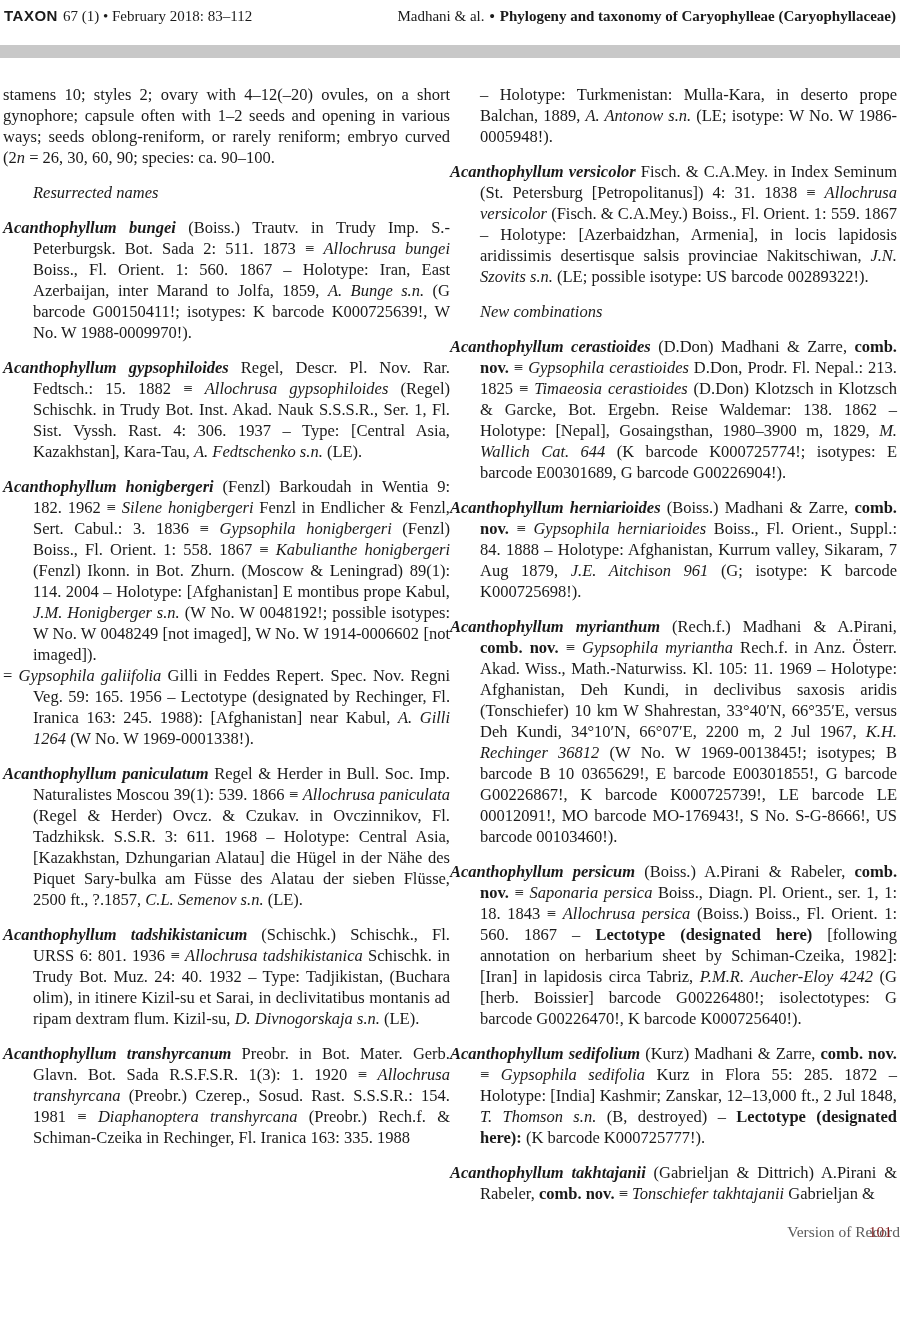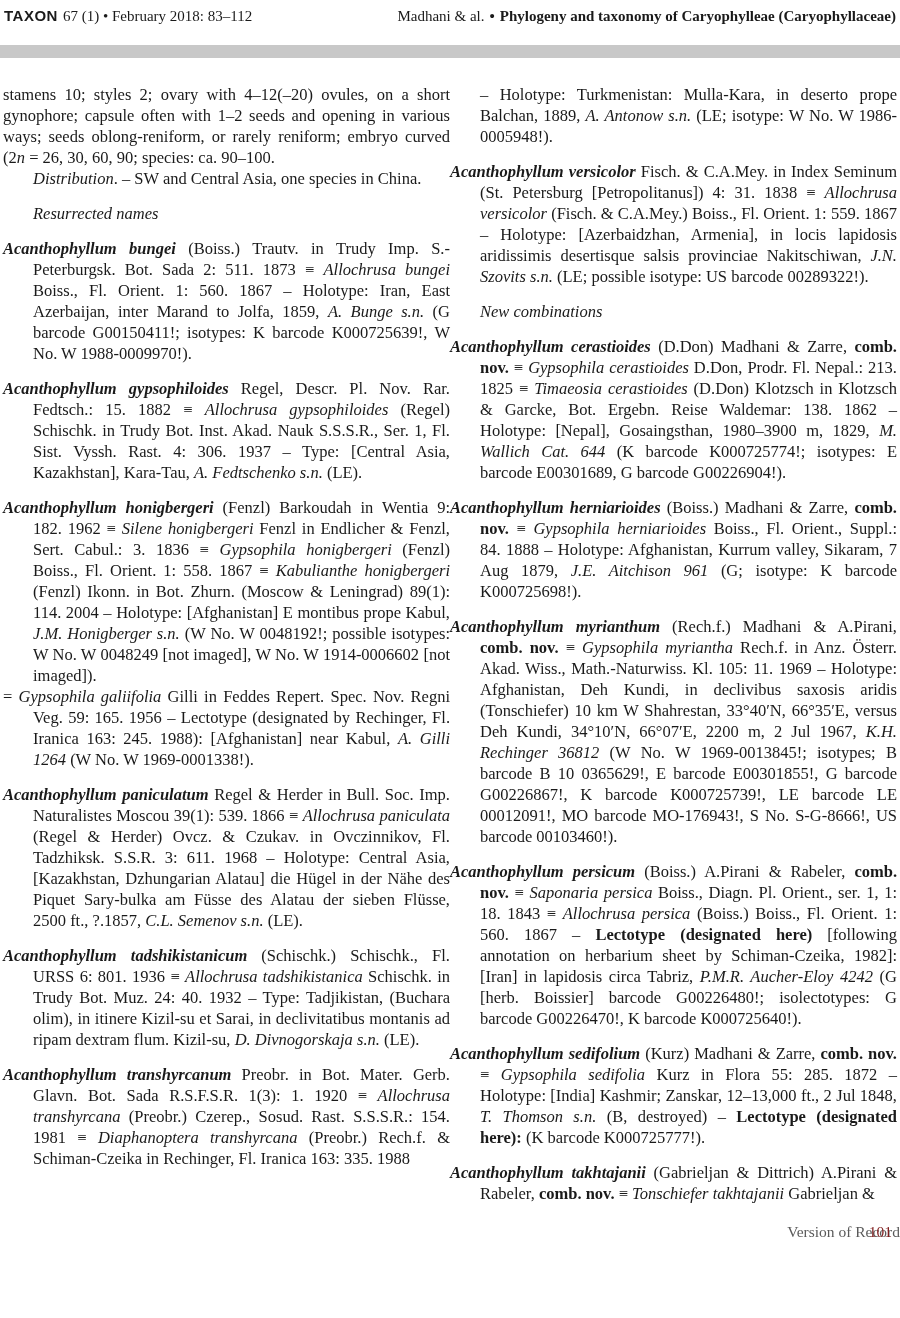--- a/index.html
+++ b/index.html
@@ -97,21 +97,20 @@
       <span class="rh-sep">•</span>
       <span class="rh-title">Phylogeny and taxonomy of Caryophylleae (Caryophyllaceae)</span>
     </div>
   </div>
 
   <div class="header-rule"></div>
 
   <div class="content">
     <div class="col" id="col-left">
         <p class="block-opening"><span class="s-r">stamens 10; styles 2; ovary with 4–12(–20) ovules, on a short gynophore; capsule often with 1–2 seeds and opening in various ways; seeds oblong-reniform, or rarely reniform; embryo curved (2</span><span class="s-i">n</span><span class="s-r"> = 26, 30, 60, 90; species: ca. 90–100.</span></p>
-        <p class="block-para-indent"><span class="s-i">Distribution</span><span class="s-r">. – SW and Central Asia, one species in China.</span></p>
         <p class="block-heading"><span class="s-i">Resurrected names</span></p>
         <p class="block-entry"><span class="s-bi">Acanthophyllum bungei</span><span class="s-r"> (Boiss.) Trautv. in Trudy Imp. S.-Peterburgsk. Bot. Sada 2: 511. 1873 ≡ </span><span class="s-i">Allochrusa bungei</span><span class="s-r"> Boiss., Fl. Orient. 1: 560. 1867 – Holotype: Iran, East Azerbaijan, inter Marand to Jolfa, 1859, </span><span class="s-i">A. Bunge s.n.</span><span class="s-r"> (G barcode G00150411!; isotypes: K barcode K000725639!, W No. W 1988-0009970!).</span></p>
         <p class="block-entry"><span class="s-bi">Acanthophyllum gypsophiloides</span><span class="s-r"> Regel, Descr. Pl. Nov. Rar. Fedtsch.: 15. 1882 ≡ </span><span class="s-i">Allochrusa gypsophiloides</span><span class="s-r"> (Regel) Schischk. in Trudy Bot. Inst. Akad. Nauk S.S.S.R., Ser. 1, Fl. Sist. Vyssh. Rast. 4: 306. 1937 – Type: [Central Asia, Kazakhstan], Kara-Tau, </span><span class="s-i">A. Fedtschenko s.n.</span><span class="s-r"> (LE).</span></p>
         <p class="block-entry"><span class="s-bi">Acanthophyllum honigbergeri</span><span class="s-r"> (Fenzl) Barkoudah in Wentia 9: 182. 1962 ≡ </span><span class="s-i">Silene honigbergeri</span><span class="s-r"> Fenzl in Endlicher &amp; Fenzl, Sert. Cabul.: 3. 1836 ≡ </span><span class="s-i">Gypsophila honigbergeri</span><span class="s-r"> (Fenzl) Boiss., Fl. Orient. 1: 558. 1867 ≡ </span><span class="s-i">Kabulianthe honigbergeri</span><span class="s-r"> (Fenzl) Ikonn. in Bot. Zhurn. (Moscow &amp; Leningrad) 89(1): 114. 2004 – Holotype: [Afghanistan] E montibus prope Kabul, </span><span class="s-i">J.M. Honigberger s.n.</span><span class="s-r"> (W No. W 0048192!; possible isotypes: W No. W 0048249 [not imaged], W No. W 1914-0006602 [not imaged]).</span></p>
         <p class="block-synonym"><span class="s-r">= </span><span class="s-i">Gypsophila galiifolia</span><span class="s-r"> Gilli in Feddes Repert. Spec. Nov. Regni Veg. 59: 165. 1956 – Lectotype (designated by Rechinger, Fl. Iranica 163: 245. 1988): [Afghanistan] near Kabul, </span><span class="s-i">A. Gilli 1264</span><span class="s-r"> (W No. W 1969-0001338!).</span></p>
         <p class="block-entry"><span class="s-bi">Acanthophyllum paniculatum</span><span class="s-r"> Regel &amp; Herder in Bull. Soc. Imp. Naturalistes Moscou 39(1): 539. 1866 ≡ </span><span class="s-i">Allochrusa paniculata</span><span class="s-r"> (Regel &amp; Herder) Ovcz. &amp; Czukav. in Ovczinnikov, Fl. Tadzhiksk. S.S.R. 3: 611. 1968 – Holotype: Central Asia, [Kazakhstan, Dzhungarian Alatau] die Hügel in der Nähe des Piquet Sary-bulka am Füsse des Alatau der sieben Flüsse, 2500 ft., ?.1857, </span><span class="s-i">C.L. Semenov s.n.</span><span class="s-r"> (LE).</span></p>
         <p class="block-entry"><span class="s-bi">Acanthophyllum tadshikistanicum</span><span class="s-r"> (Schischk.) Schischk., Fl. URSS 6: 801. 1936 ≡ </span><span class="s-i">Allochrusa tadshikistanica</span><span class="s-r"> Schischk. in Trudy Bot. Muz. 24: 40. 1932 – Type: Tadjikistan, (Buchara olim), in itinere Kizil-su et Sarai, in declivitatibus montanis ad ripam dextram flum. Kizil-su, </span><span class="s-i">D. Divnogorskaja s.n.</span><span class="s-r"> (LE).</span></p>
         <p class="block-entry"><span class="s-bi">Acanthophyllum transhyrcanum</span><span class="s-r"> Preobr. in Bot. Mater. Gerb. Glavn. Bot. Sada R.S.F.S.R. 1(3): 1. 1920 ≡ </span><span class="s-i">Allochrusa transhyrcana</span><span class="s-r"> (Preobr.) Czerep., Sosud. Rast. S.S.S.R.: 154. 1981 ≡ </span><span class="s-i">Diaphanoptera transhyrcana</span><span class="s-r"> (Preobr.) Rech.f. &amp; Schiman-Czeika in Rechinger, Fl. Iranica 163: 335. 1988</span></p>
       </div>
     <div class="col" id="col-right">

